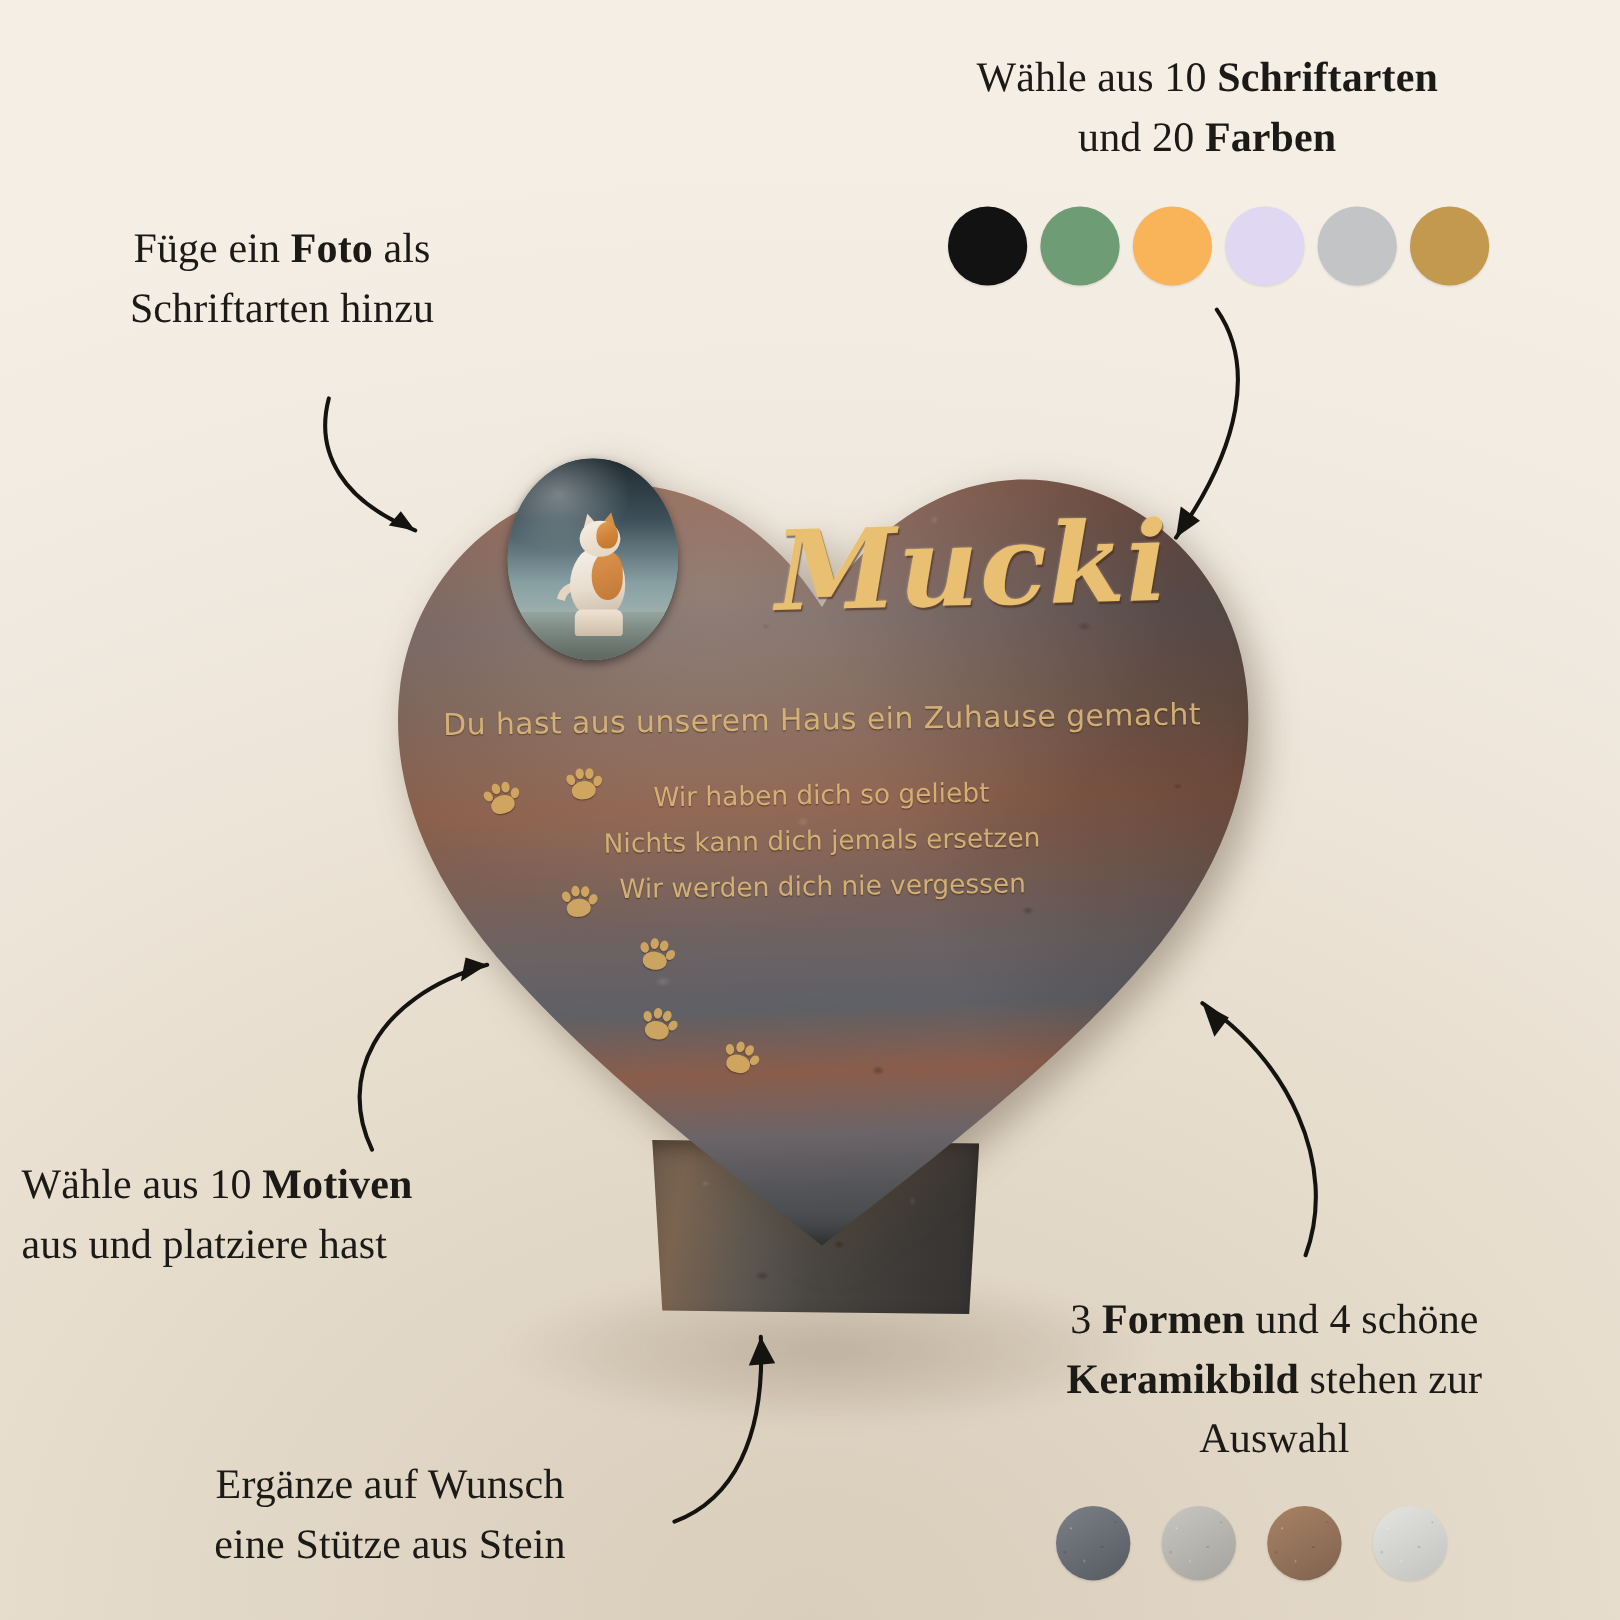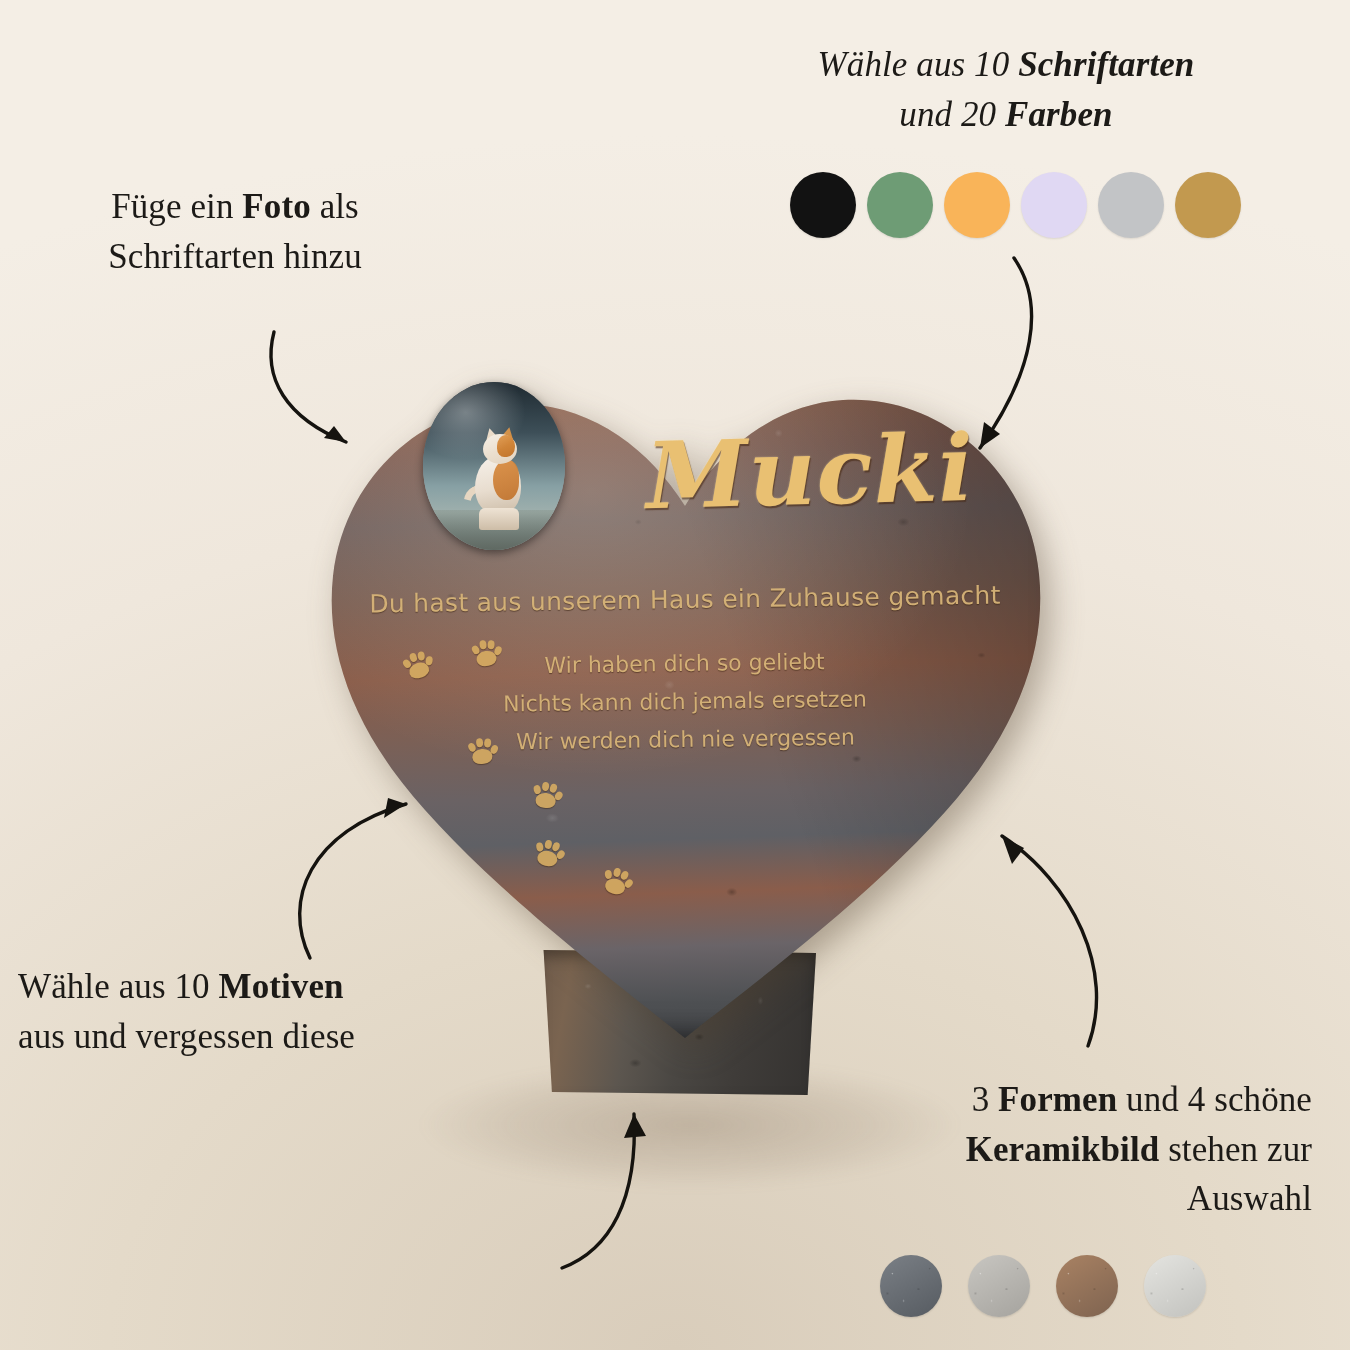--- a/index.html
+++ b/index.html
@@ -35,25 +35,25 @@
   
   .note {
     position: absolute;
     color: #1c1a17;
     font-size: 35px;
     line-height: 1.42;
     letter-spacing: .1px;
   }
   .note b { font-weight: 700; }
 
-  #note-fonts  { left: 706px; top: 40px;  width: 600px; text-align: center; font-style: italic; }
+  #note-fonts  { left: 706px; top: 40px;  width: 600px; text-align: center; }
   #note-photo  { left: 20px;  top: 182px; width: 430px; text-align: center; }
   #note-motifs { left: 18px;  top: 962px; width: 480px; }
   #note-stand  { left: 100px; top: 1212px; width: 450px; text-align: center; }
-  #note-shapes { left: 812px; top: 1075px; width: 500px; text-align: right; }
+  #note-shapes { left: 812px; top: 1075px; width: 500px; text-align: center; }
 
   
   .swatch-row {
     position: absolute;
     display: flex;
     gap: 11px;
     align-items: center;
   }
   #font-colors { left: 790px; top: 172px; }
   .swatch {
@@ -412,23 +412,27 @@
     <div class="swatch" style="background:#c2994f"></div>
   </div>
 
   <div class="note" id="note-photo">
     <span>Füge ein </span><b>Foto</b><span> als</span><br>
     <span>Schriftarten hinzu</span>
   </div>
 
   <div class="note" id="note-motifs">
     <span>Wähle aus 10 </span><b>Motiven</b><br>
-    <span>aus und vergessen diese</span><br>
-  </div>
-
+    <span>aus und platziere hast</span><br>
+  </div>
+
+  <div class="note" id="note-stand">
+    <span>Ergänze auf Wunsch</span><br>
+    <span>eine Stütze aus Stein</span>
+  </div>
 
   <div class="note" id="note-shapes">
     <span>3 </span><b>Formen</b><span> und 4 schöne</span><br>
     <b>Keramikbild</b><span> stehen zur</span><br>
     <span>Auswahl</span>
   </div>
 
   <div class="swatch-row" id="stone-colors">
     <div class="stone-swatch" style="background:linear-gradient(150deg,#7b8086,#565b61)"></div>
     <div class="stone-swatch" style="background:linear-gradient(150deg,#c8c6c1,#a5a39e)"></div>

